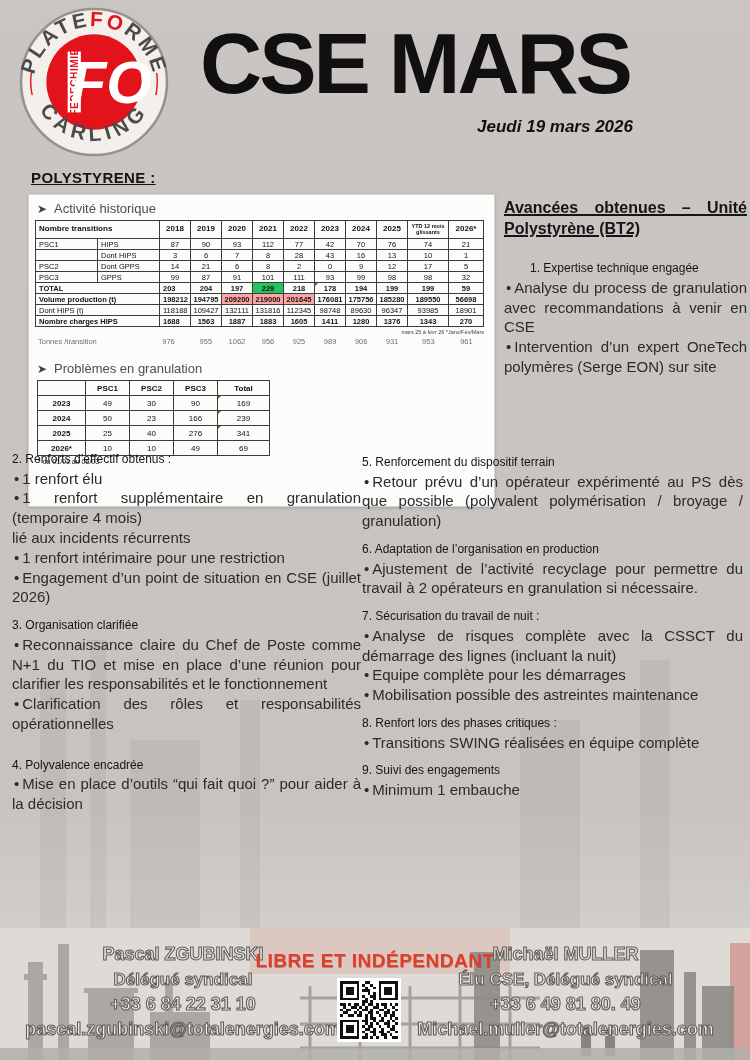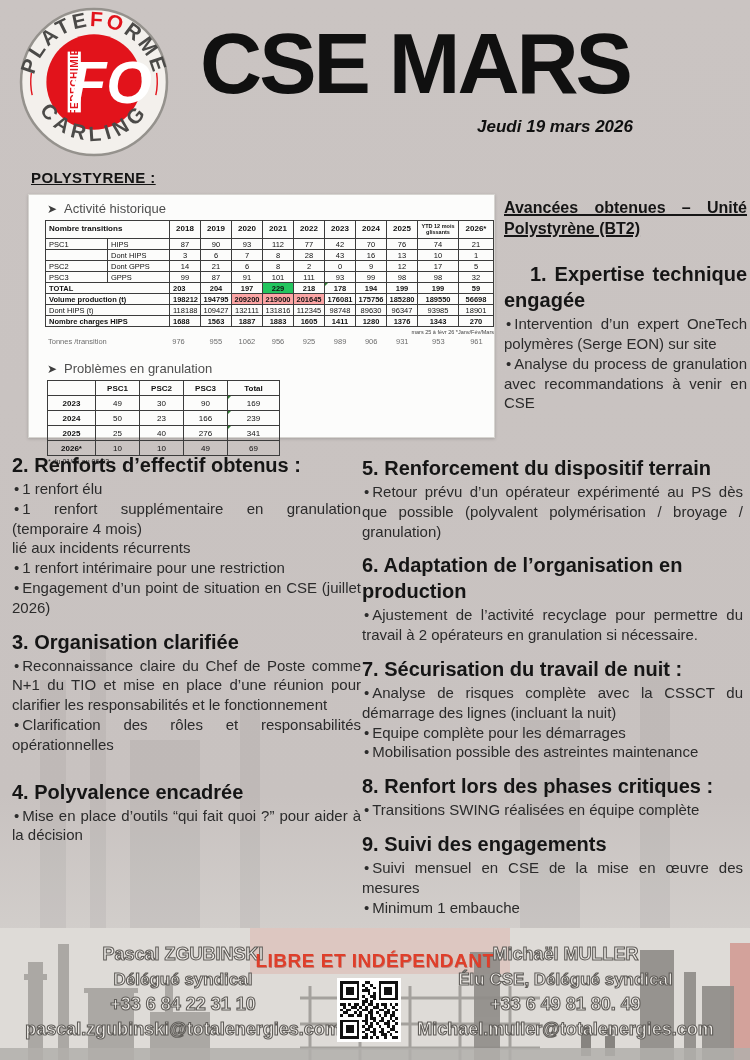--- a/index.html
+++ b/index.html
@@ -10,23 +10,23 @@
   
   .logo { position:absolute; left:18px; top:6px; width:152px; height:152px; }
   .title { position:absolute; left:180px; top:14px; width:470px; text-align:center;
            font-size:86px; font-weight:bold; color:#101010; letter-spacing:-3px; }
   .date  { position:absolute; left:390px; top:117px; width:243px; text-align:right;
            font-size:17px; font-weight:bold; font-style:italic; color:#101010; }
   .polys { position:absolute; left:31px; top:169px; font-size:15px; font-weight:bold;
            color:#141414; text-decoration:underline; letter-spacing:.4px; }
 
   
-  .panel { position:absolute; left:28px; top:194px; width:467px; height:244px;
+  .panel { position:absolute; left:28px; top:194px; width:467px; height:313px;
            background:#fcfcfb; border:1px solid #d6d4d0; box-shadow:0 1px 3px rgba(0,0,0,.18);
-           padding:4px 16px; box-sizing:border-box; }
+           padding:4px 6px; box-sizing:border-box; }
   .block-title { font-size:13px; color:#4e4e4e; margin:2px 0 4px 2px; }
   .block-title .arrow { margin-right:7px; color:#3e3e3e; font-size:12px; }
 
   .xl-table { border-collapse:collapse; table-layout:fixed; width:449px; font-size:7.5px; color:#111; }
   .xl-table th, .xl-table td { border:1px solid #3c3c3c; padding:0 1px; height:10px;
            text-align:center; overflow:hidden; white-space:nowrap; }
   .xl-table thead th { font-weight:bold; font-size:8px; height:17px; white-space:normal; line-height:1.05;margin-left:26px; }
   .xl-table thead th:first-child { text-align:left; padding-left:3px; }
   .xl-table thead th:nth-child(10) { font-size:5.5px; }
   .xl-table tbody td:first-child, .xl-table tbody td:nth-child(2):not([colspan]) { text-align:left; padding-left:3px; }
@@ -47,21 +47,21 @@
   .gr-table td:first-child { font-weight:bold; }
   .gr-foot { font-size:7px; color:#222; margin:2px 0 0 3px; }
 
   
   .advances { position:absolute; left:504px; top:197px; width:243px; }
   .adv-heading { font-size:16px; font-weight:bold; color:#151515; text-align:justify;
            line-height:1.32; text-decoration:underline; text-decoration-thickness:1.5px; }
   .advances .section { margin-top:22px; }
   .advances .sec-heading { text-indent:26px; text-align:justify; }
 
-  .sec-heading { font-size:20px; font-weight:bold; color:#151515; line-height:1.3; margin-bottom:1px; }
+  .sec-heading { font-size:12px; font-weight:normal; color:#151515; line-height:1.3; margin-bottom:1px; }
   .li { font-size:15px; color:#2b2b2b; text-align:justify; line-height:1.32; }
   .li .dot { padding:0 3px 0 2px; }
   .section { margin-bottom:11px; }
   .col-left  { position:absolute; left:12px;  top:452px; width:349px; }
   .col-right { position:absolute; left:362px; top:455px; width:381px; }
   .col-left .section:nth-child(3) { margin-top:24px; }
 
   .watermark { position:absolute; left:0; top:600px; opacity:.06; pointer-events:none; }
 
   
@@ -327,22 +327,22 @@
         </tbody>
     </table>
     <div class="gr-foot">* du 01/01 au 06/03</div>
   </div>
 
   <div class="advances">
     <div class="adv-heading">Avancées obtenues – Unité Polystyrène (BT2)</div>
     <div>
         <div class="section">
           <div class="sec-heading">1. Expertise technique engagée</div>
+          <div class="li"><span class="dot">•</span>Analyse du process de granulation avec recommandations à venir en CSE</div>
           <div class="li"><span class="dot">•</span>Intervention d’un expert OneTech polymères (Serge EON) sur site</div>
-          <div class="li"><span class="dot">•</span>Analyse du process de granulation avec recommandations à venir en CSE</div>
         </div>
       </div>
   </div>
 
   <svg class="watermark" width="750" height="330" viewBox="0 0 750 330">
     <g fill="#3a3a3a">
       <rect x="40" y="80" width="26" height="250"></rect>
         <rect x="90" y="40" width="16" height="290"></rect>
       <rect x="130" y="140" width="70" height="190"></rect>
         <rect x="240" y="100" width="20" height="230"></rect>
@@ -384,21 +384,20 @@
         <div class="li"><span class="dot">•</span>Analyse de risques complète avec la CSSCT du démarrage des lignes (incluant la nuit)</div>
         <div class="li"><span class="dot">•</span>Equipe complète pour les démarrages</div>
         <div class="li"><span class="dot">•</span>Mobilisation possible des astreintes maintenance</div>
       </div>
       <div class="section">
         <div class="sec-heading">8. Renfort lors des phases critiques :</div>
         <div class="li"><span class="dot">•</span>Transitions SWING réalisées en équipe complète</div>
       </div>
       <div class="section">
         <div class="sec-heading">9. Suivi des engagements</div>
-        <div class="li"><span class="dot">•</span>Suivi mensuel en CSE de la mise en œuvre des mesures</div>
         <div class="li"><span class="dot">•</span>Minimum 1 embauche</div>
       </div>
     </div>
 
   <div class="footer">
     <svg class="backdrop" width="750" height="132" viewBox="0 0 750 132">
       <rect width="750" height="132" fill="#dedbd7"></rect>
       <rect x="250" y="0" width="260" height="46" fill="#d5452e" opacity="0.13"></rect>
       <rect x="730" y="15" width="20" height="117" fill="#c0392b" opacity="0.35"></rect>
       <g fill="#a3a09c" opacity="0.85">

